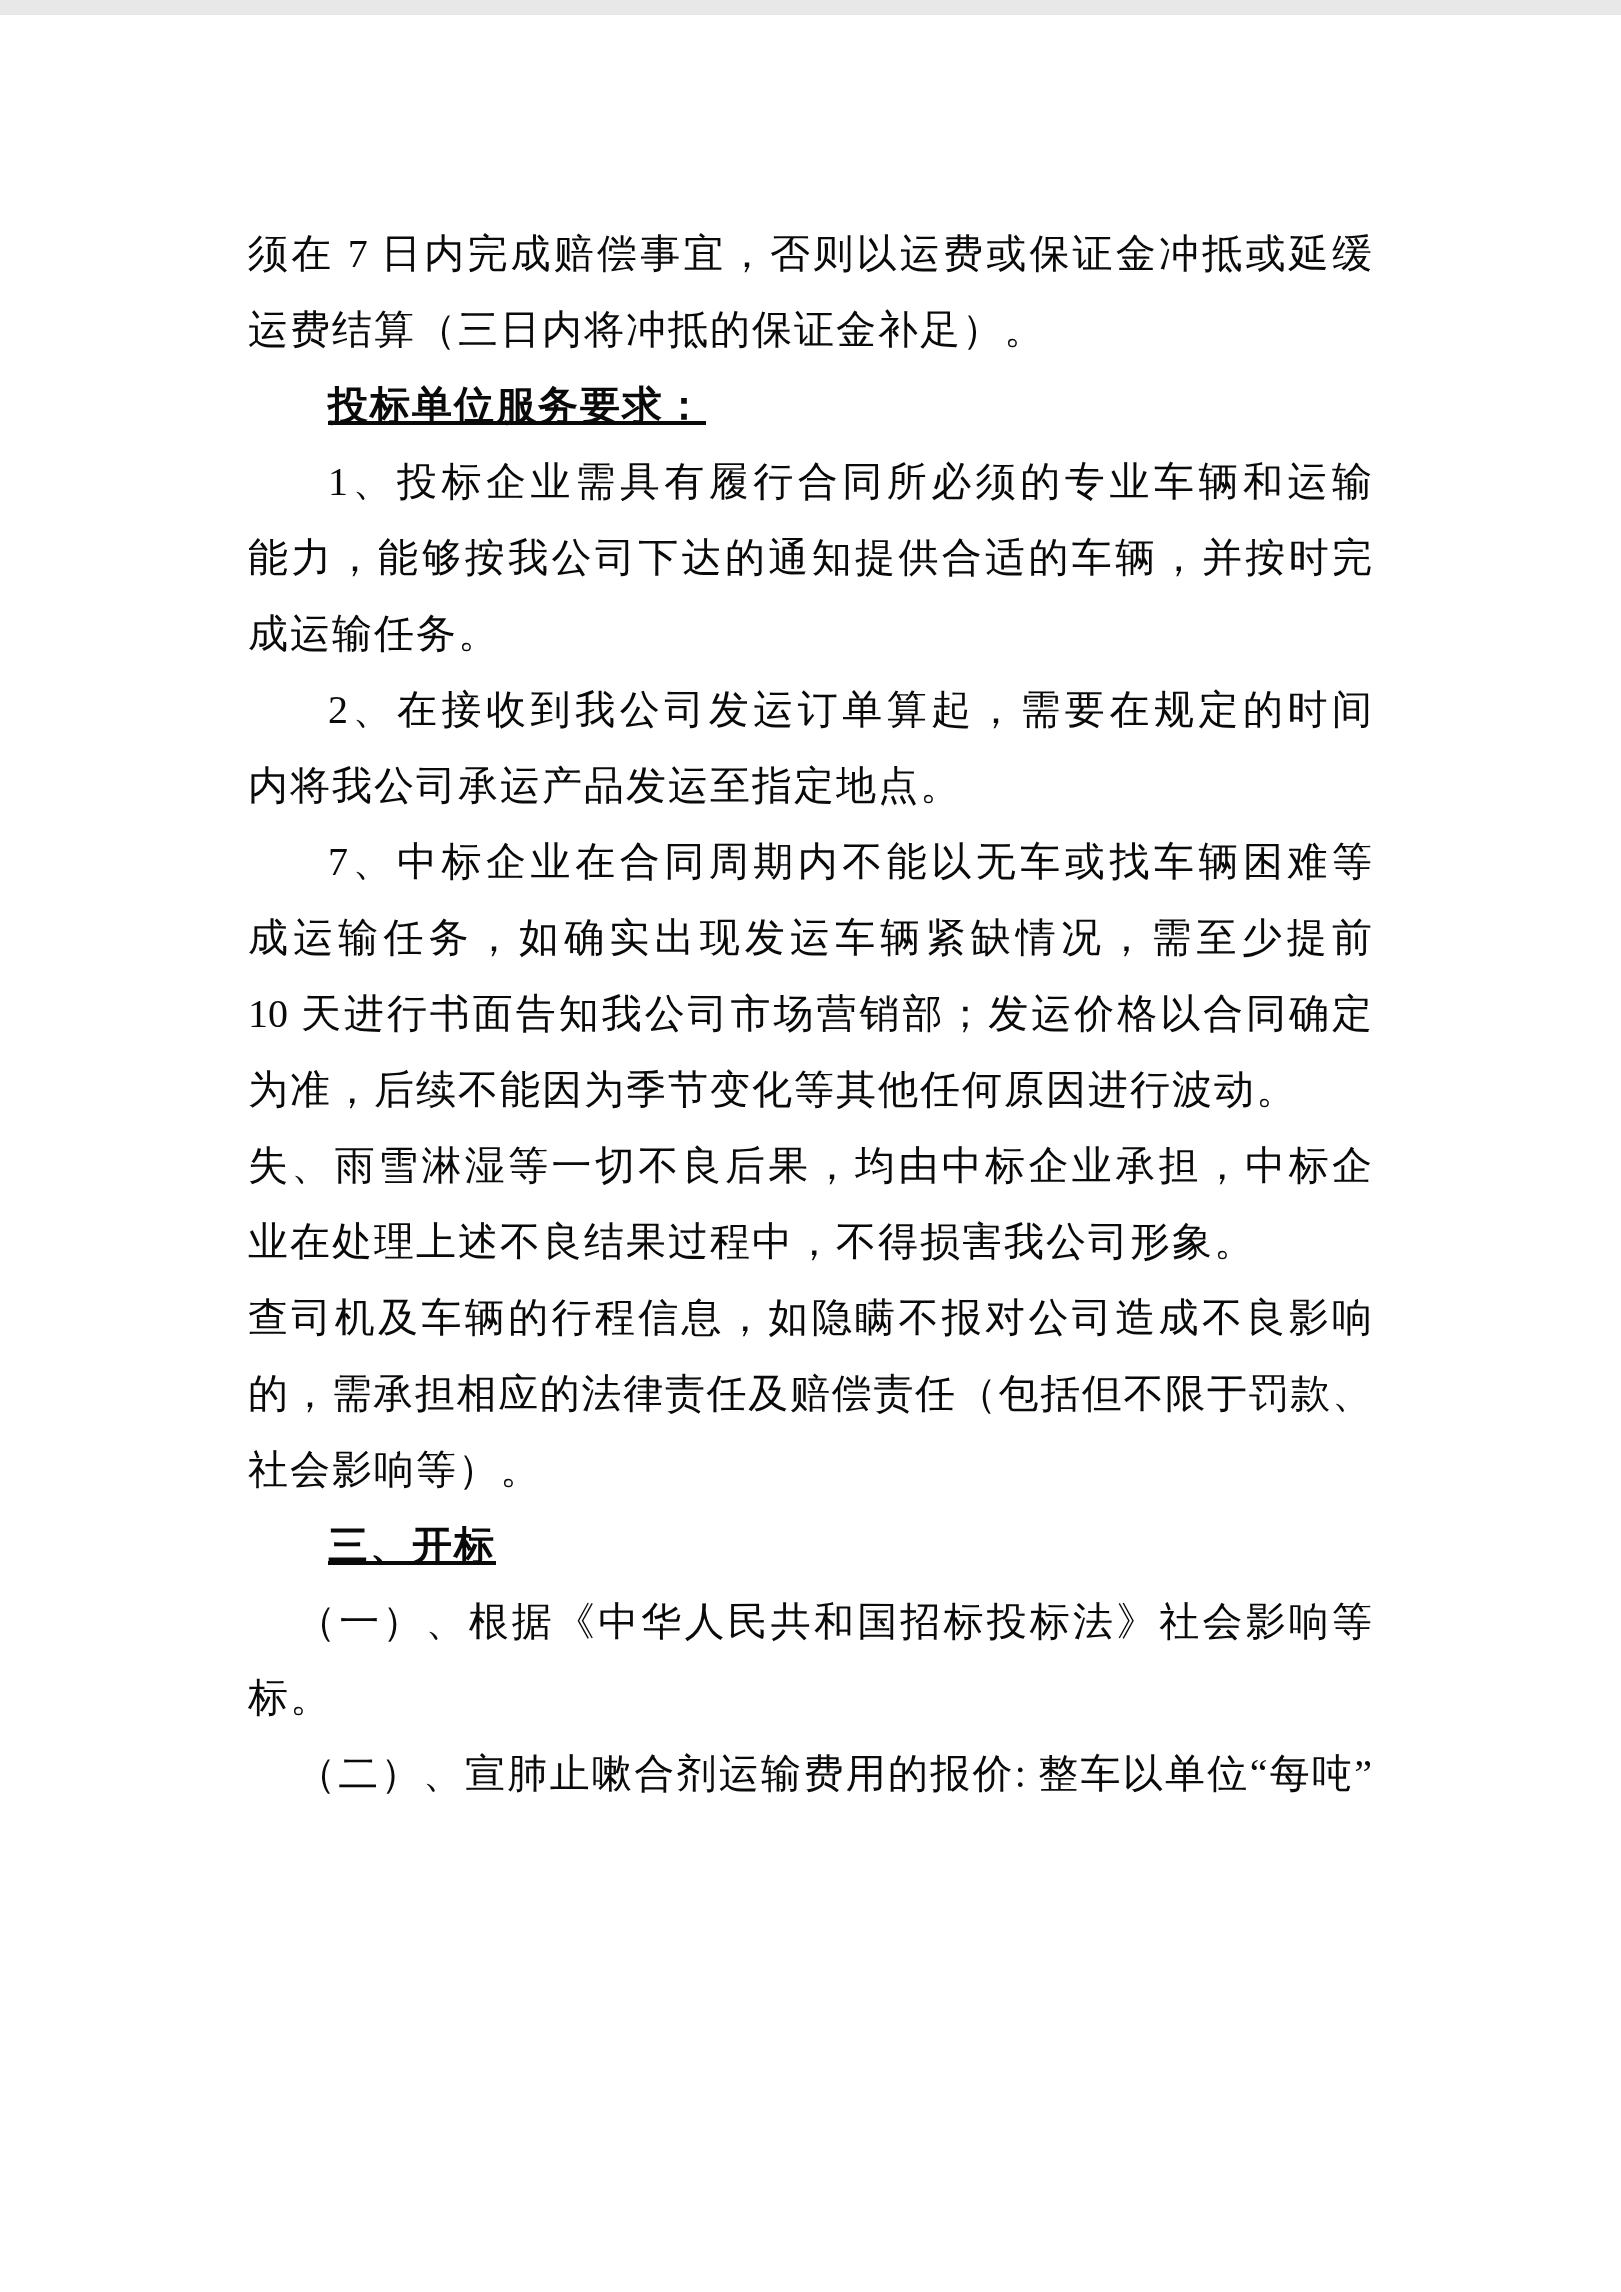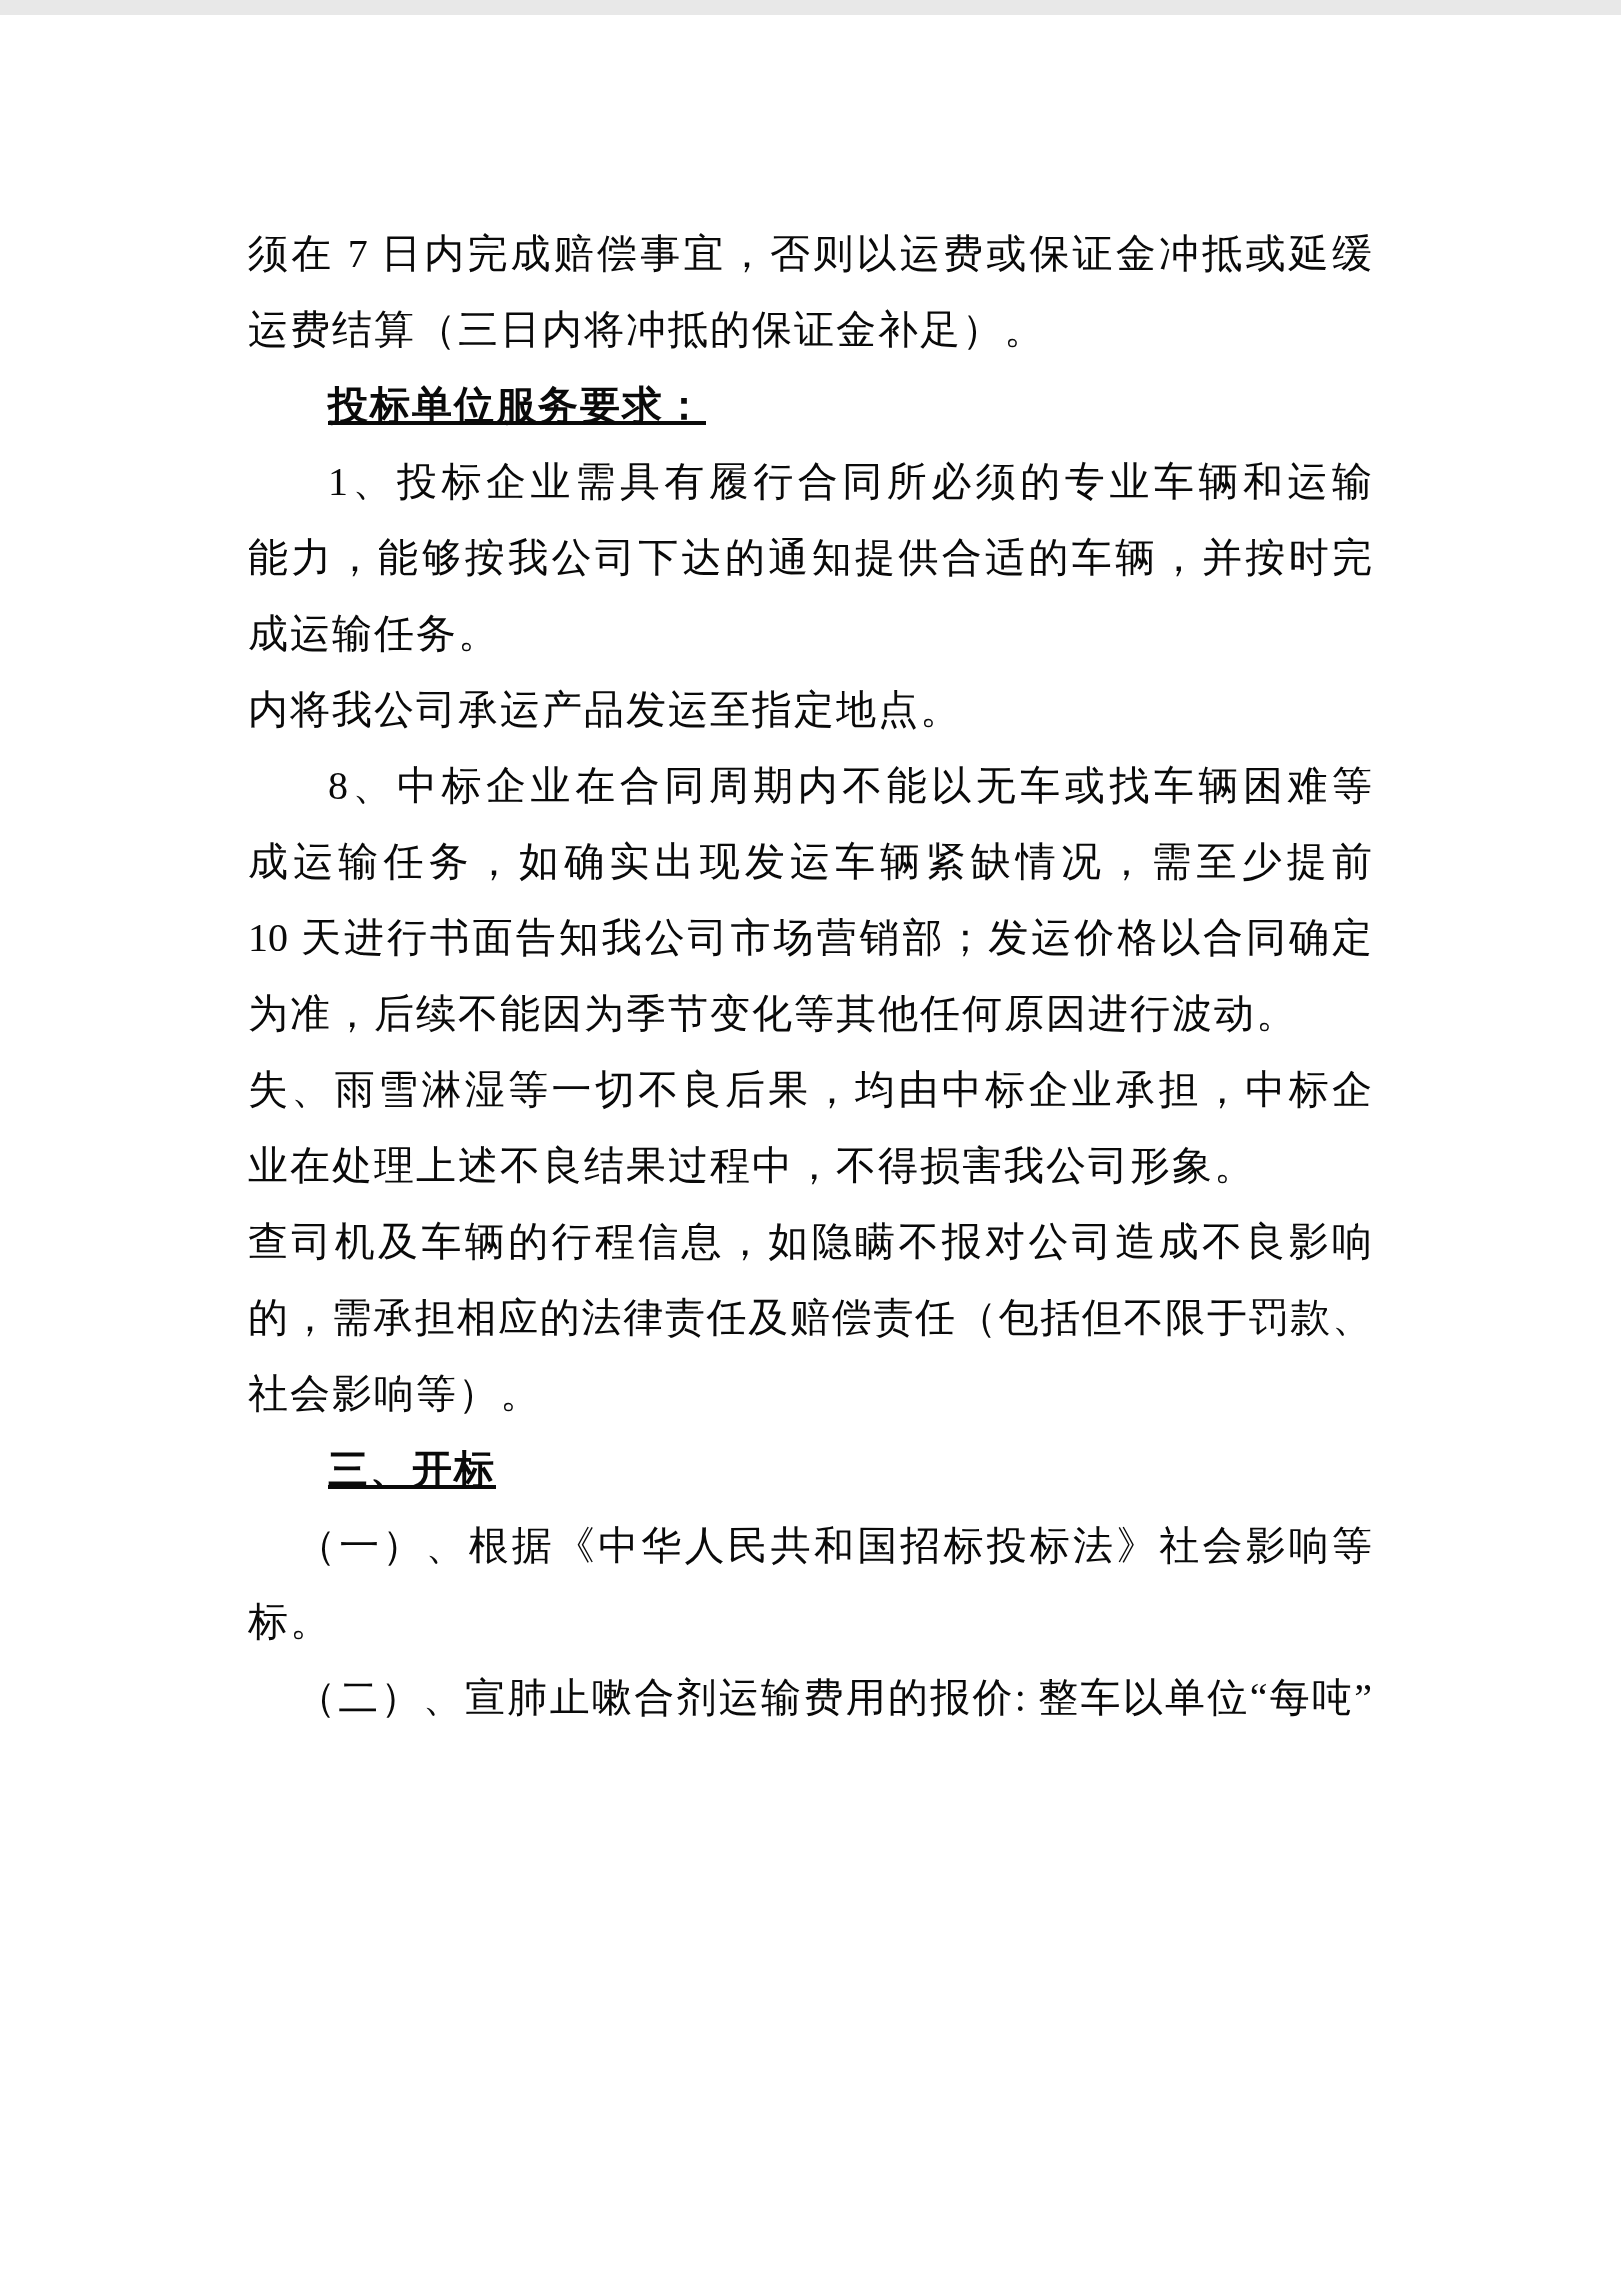--- a/index.html
+++ b/index.html
@@ -51,22 +51,23 @@
 <body>
 
 <div class="page">
   <div class="doc-body" id="doc-body">
       <div class="text-line">须在 7 日内完成赔偿事宜，否则以运费或保证金冲抵或延缓</div>
       <div class="text-line no-just">运费结算（三日内将冲抵的保证金补足）。</div>
       <div class="text-line no-just indent bold">投标单位服务要求：</div>
       <div class="text-line indent">1、投标企业需具有履行合同所必须的专业车辆和运输</div>
       <div class="text-line">能力，能够按我公司下达的通知提供合适的车辆，并按时完</div>
       <div class="text-line no-just">成运输任务。</div>
+      <div class="text-line indent">2、在接收到我公司发运订单算起，需要在规定的时间</div>
       <div class="text-line no-just">内将我公司承运产品发运至指定地点。</div>
-      <div class="text-line indent">8、中标企业在合同周期内不能以无车或找车辆困难等</div>
+      <div class="text-line indent">7、中标企业在合同周期内不能以无车或找车辆困难等</div>
       <div class="text-line">成运输任务，如确实出现发运车辆紧缺情况，需至少提前</div>
       <div class="text-line">10 天进行书面告知我公司市场营销部；发运价格以合同确定</div>
       <div class="text-line no-just">为准，后续不能因为季节变化等其他任何原因进行波动。</div>
       <div class="text-line">失、雨雪淋湿等一切不良后果，均由中标企业承担，中标企</div>
       <div class="text-line no-just">业在处理上述不良结果过程中，不得损害我公司形象。</div>
       <div class="text-line">查司机及车辆的行程信息，如隐瞒不报对公司造成不良影响</div>
       <div class="text-line">的，需承担相应的法律责任及赔偿责任（包括但不限于罚款、</div>
       <div class="text-line no-just">社会影响等）。</div>
       <div class="text-line no-just indent bold">三、开标</div>
       <div class="text-line paren-indent">（一）、根据《中华人民共和国招标投标法》社会影响等</div>

